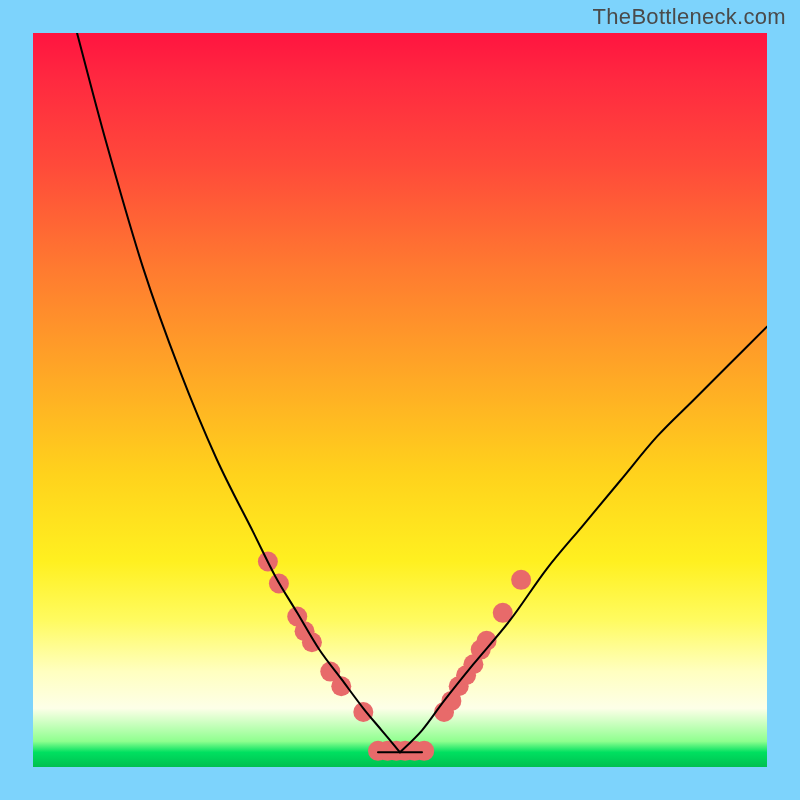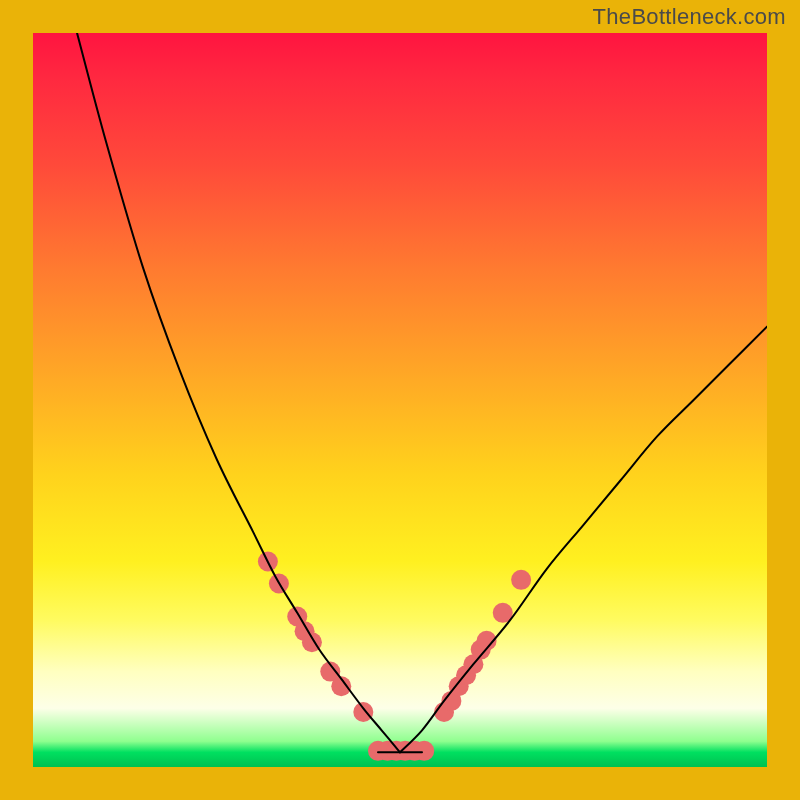--- a/index.html
+++ b/index.html
@@ -8,21 +8,21 @@
     width: 800px;
     height: 800px;
     background: #000;
     font-family: Arial, Helvetica, sans-serif;
     overflow: hidden;
   }
   .frame {
     position: relative;
     width: 800px;
     height: 800px;
-    background: #eab308;
+    background: #7dd3fc;
   }
   .watermark {
     position: absolute;
     top: 4px;
     right: 14px;
     color: #4a4a4a;
     font-size: 22px;
     font-weight: 500;
     letter-spacing: 0.3px;
     z-index: 10;

